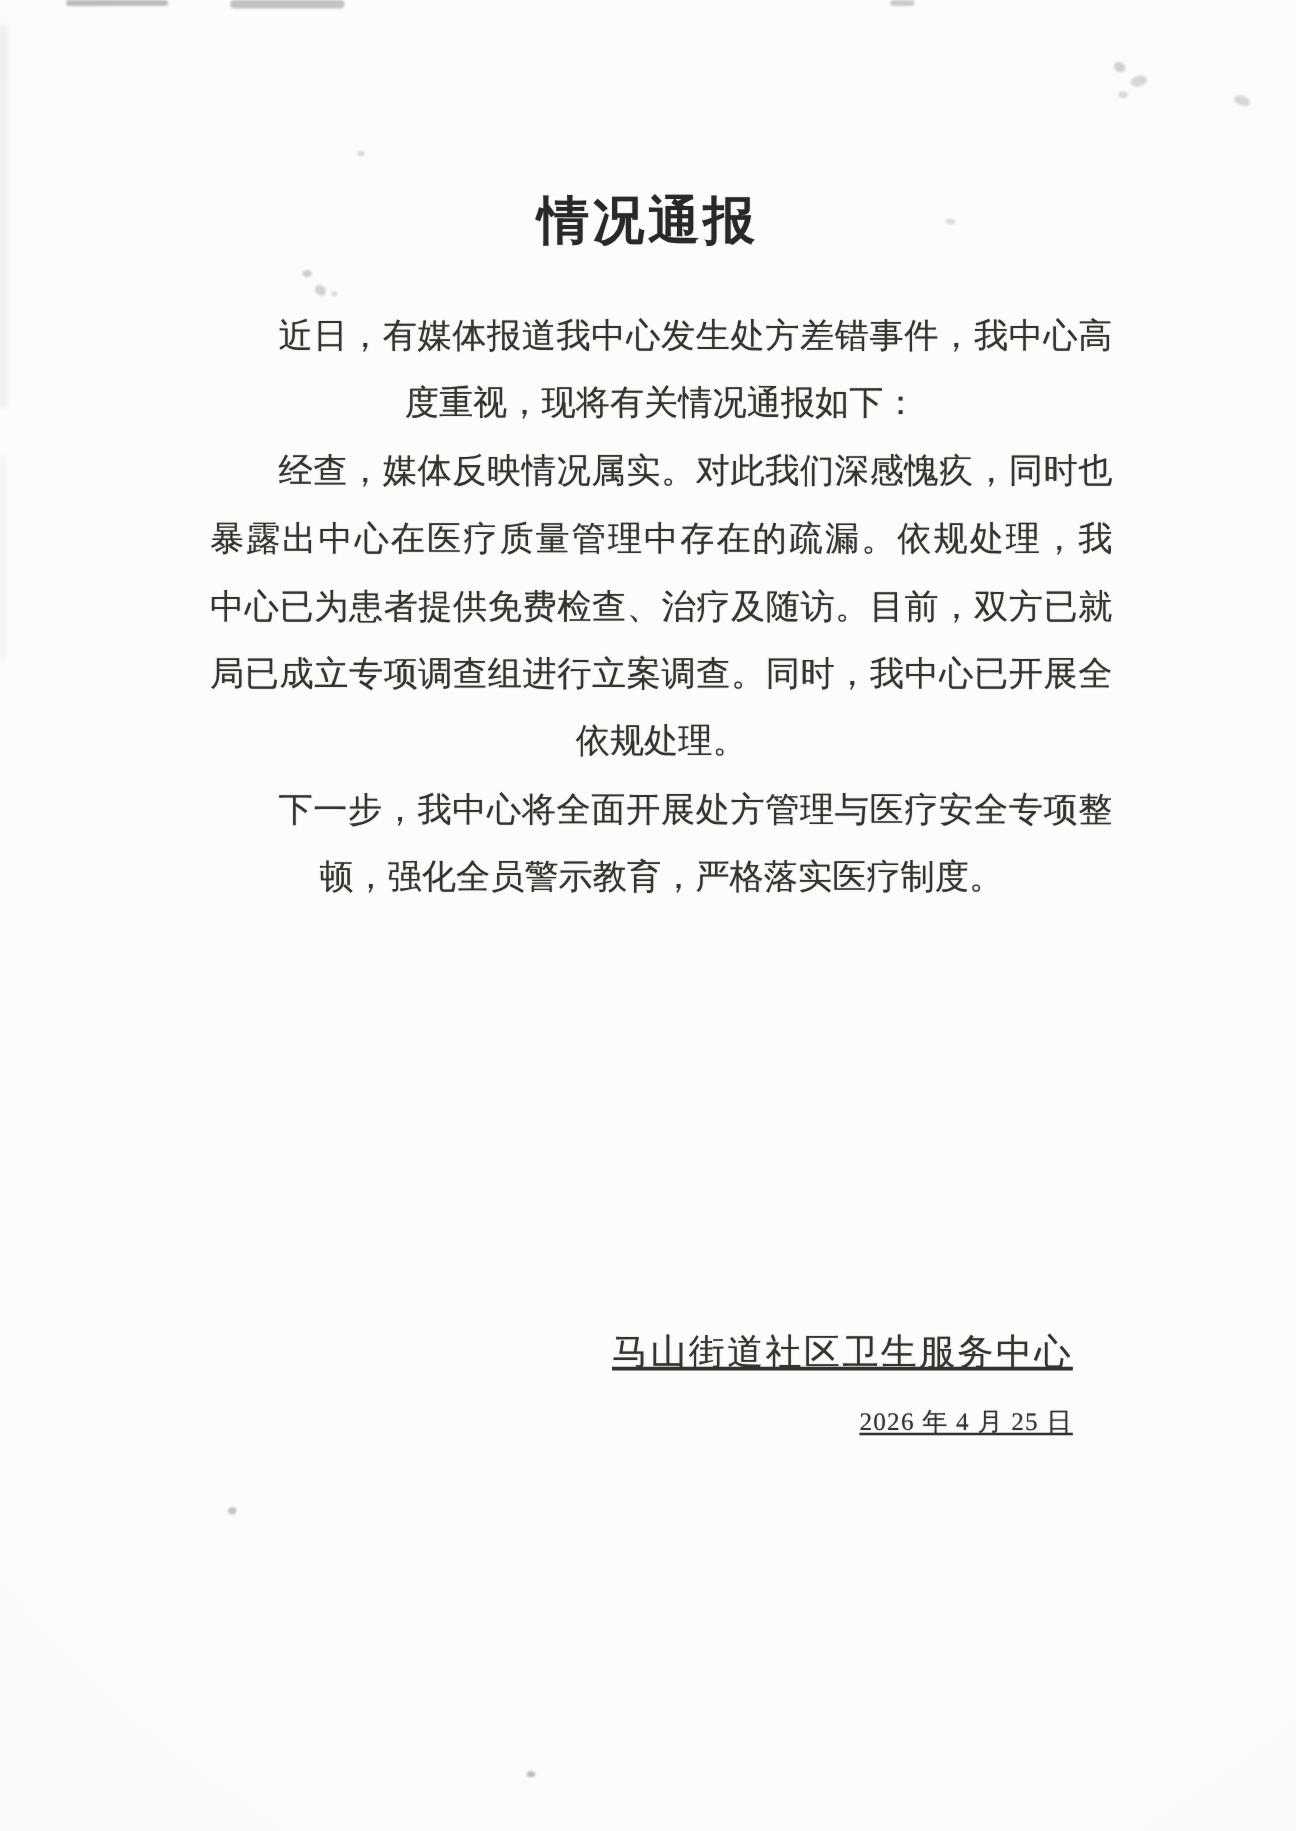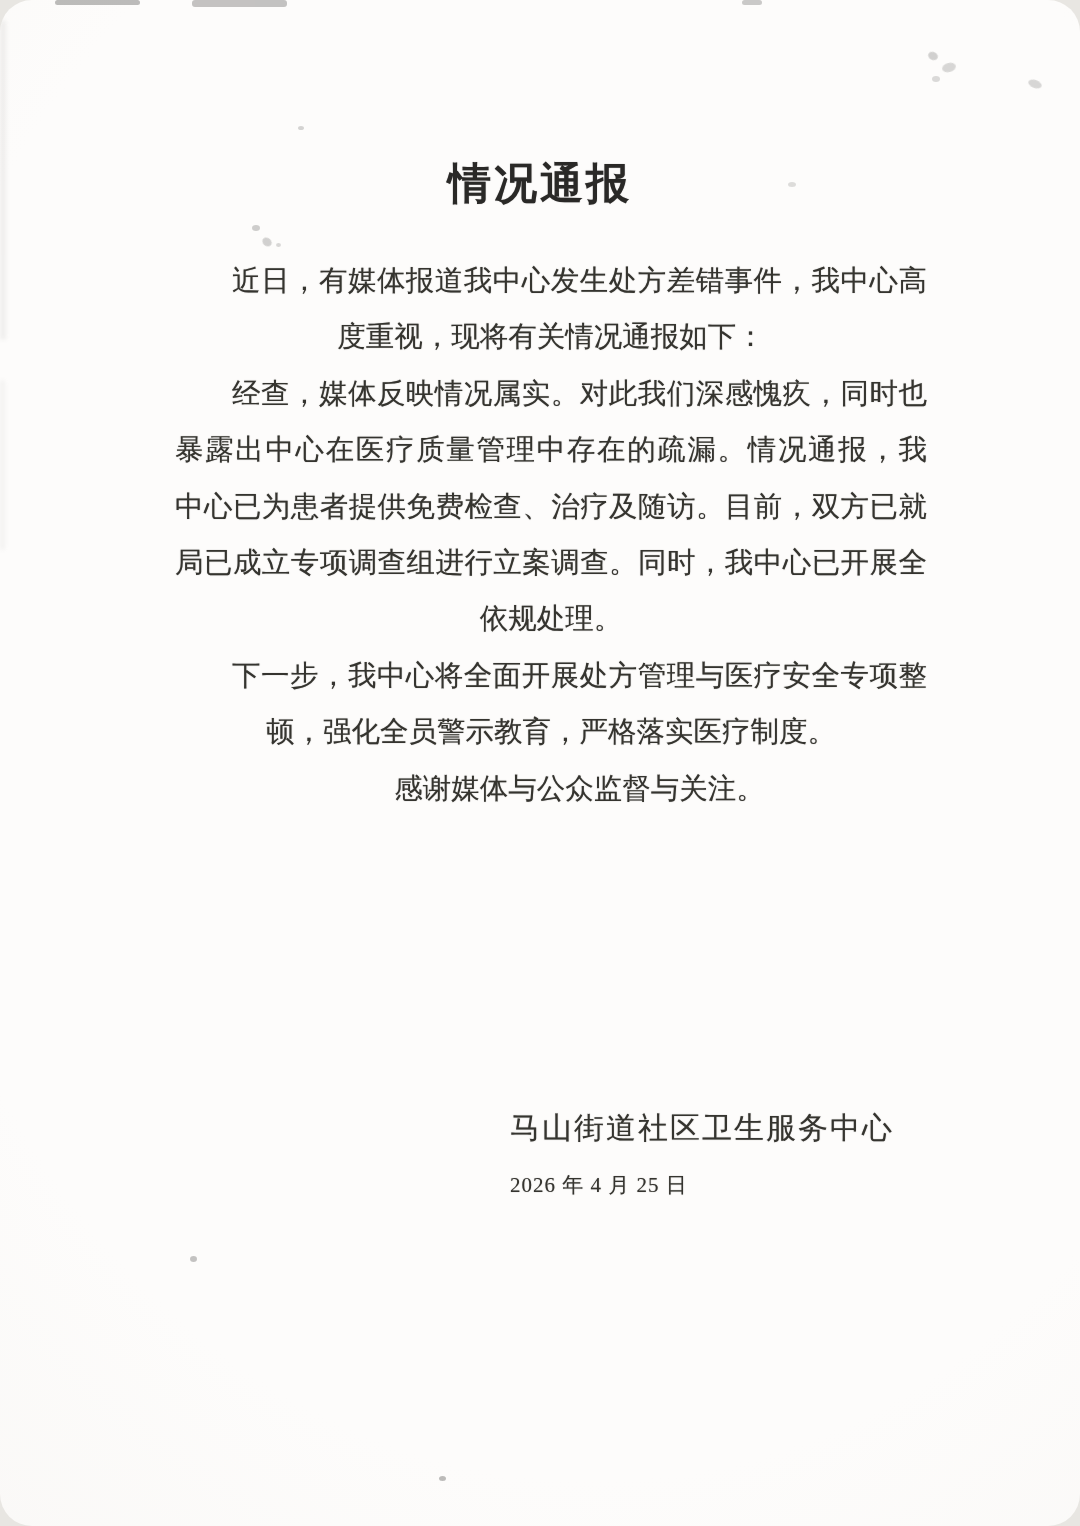--- a/index.html
+++ b/index.html
@@ -8,21 +8,20 @@
   .page {
     position: relative;
     width: 1080px;
     height: 1526px;
     margin: 0 auto;
     overflow: hidden;
     background:
       radial-gradient(ellipse 130% 110% at 55% 42%, #fdfcfb 50%, #f5f3f0 100%);
     color: #343330;
     font-family: "Liberation Serif", serif;
-    border-radius: 32px;
   }
 
   .doc-title {
     position: absolute;
     top: 126px;
     left: 0;
     width: 100%;
     text-align: center;
     font-family: "Liberation Sans", sans-serif;
     font-weight: 700;
@@ -52,21 +51,22 @@
   .line.fill {
     text-align: justify;
     text-align-last: justify;
     text-justify: inter-character;
   }
 
   .signature-block {
     position: absolute;
     top: 1110px;
     right: 186px;
-    text-align: left;
+    text-align: right;
+    text-decoration: underline;
   }
   .signature {
     font-size: 30px;
     line-height: 36px;
     letter-spacing: 2px;
     color: #35342f;
     text-shadow: 0 0 1px rgba(53,52,47,.5);
   }
   .date {
     margin-top: 22px;
@@ -105,27 +105,26 @@
 <body>
 
 <div class="page">
 
   <h1 class="doc-title">情况通报</h1>
 
   <div class="doc-body">
       <div class="line indent fill">近日，有媒体报道我中心发生处方差错事件，我中心高</div>
       <div class="line">度重视，现将有关情况通报如下：</div>
       <div class="line indent fill">经查，媒体反映情况属实。对此我们深感愧疚，同时也</div>
-      <div class="line fill">暴露出中心在医疗质量管理中存在的疏漏。情况通报，我</div>
+      <div class="line fill">暴露出中心在医疗质量管理中存在的疏漏。依规处理，我</div>
       <div class="line fill">中心已为患者提供免费检查、治疗及随访。目前，双方已就</div>
       <div class="line fill">局已成立专项调查组进行立案调查。同时，我中心已开展全</div>
       <div class="line">依规处理。</div>
       <div class="line indent fill">下一步，我中心将全面开展处方管理与医疗安全专项整</div>
       <div class="line">顿，强化全员警示教育，严格落实医疗制度。</div>
-      <div class="line indent">感谢媒体与公众监督与关注。</div>
     </div>
 
   <div class="signature-block">
     <div class="signature">马山街道社区卫生服务中心</div>
     <div class="date">2026 年 4 月 25 日</div>
   </div>
 
   <div class="speck sm1"></div>
   <div class="speck sm2"></div>
   <div class="speck sm3"></div>

